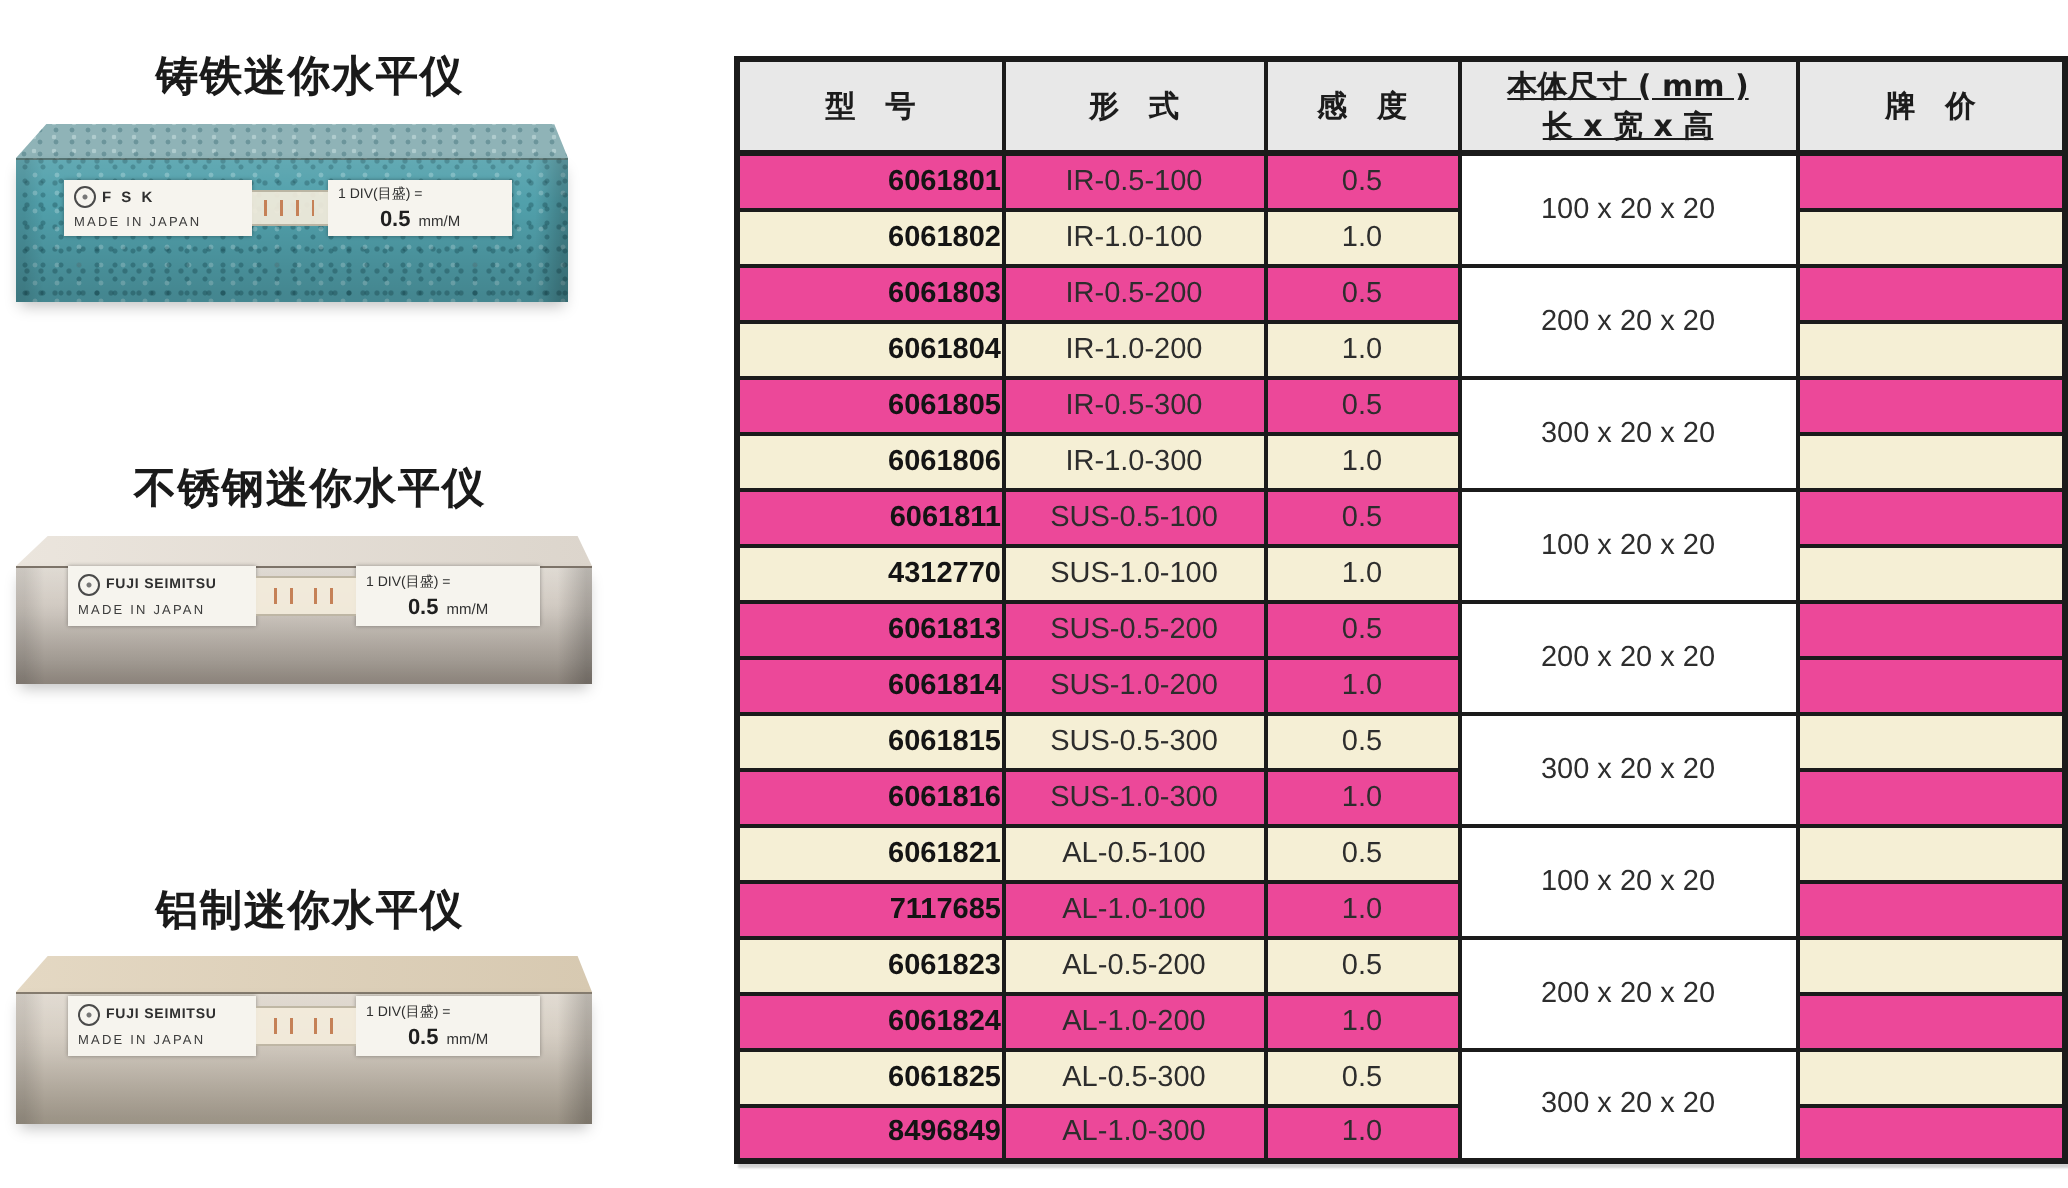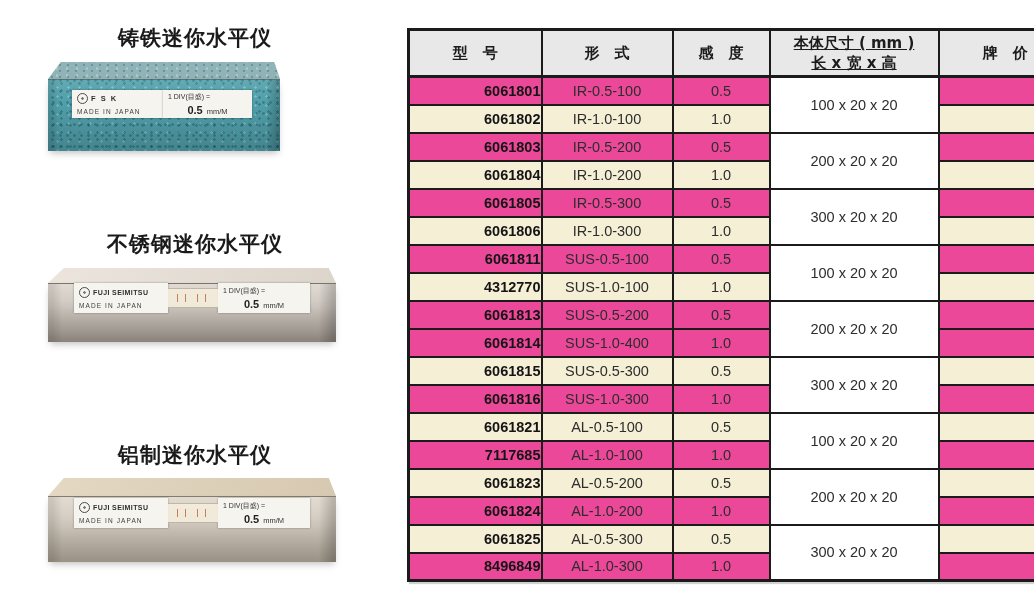--- a/index.html
+++ b/index.html
@@ -1,20 +1,20 @@
 <!DOCTYPE html>
 <html><head>
 <meta charset="utf-8">
 <style>
   html,body{margin:0;padding:0;}
   body{
     width:1034px;height:594px;background:#ffffff;position:relative;overflow:hidden;
     font-family:"Liberation Sans","DejaVu Sans",sans-serif;
   }
-  #stage{position:absolute;inset:0;margin-left:40px;}
+  #stage{position:absolute;inset:0;}
 
   
   .product{position:absolute;width:310px;}
   .ptitle{
     margin:0;text-align:center;font-size:21px;font-weight:bold;color:#1a1a1a;
     letter-spacing:1px;font-family:"DejaVu Sans","Liberation Sans",sans-serif;
   }
   .block{position:absolute;left:8px;}
   .face-top{
     clip-path:polygon(0 100%,5.5% 0,97.5% 0,100% 100%);
@@ -77,21 +77,21 @@
   }
   .vial::before{left:17%;}
   .vial::after{left:58%;}
   .divrow{font-size:7px;color:#2f2f2f;white-space:nowrap;}
   .sensrow{display:flex;align-items:baseline;gap:4px;margin-top:2px;justify-content:center;}
   .sval{font-size:11px;font-weight:bold;color:#1f1f1f;}
   .sunit{font-size:7.5px;color:#333;}
 
   
   #p1{left:0;top:24px;}
-  #p1 .block{top:38px;width:232px;}
+  #p1 .block{top:38px;width:276px;}
   #p1 .face-top{height:17px;}
   #p1 .face-front{height:71px;}
   #p1 .strip{left:24px;right:28px;top:10px;height:28px;}
   #p2{left:0;top:230px;}
   #p2 .block{top:38px;width:288px;}
   #p2 .face-top{height:15px;}
   #p2 .face-front{height:58px;}
   #p2 .strip{left:26px;right:26px;top:-1px;height:30px;}
   #p3{left:0;top:441px;}
   #p3 .block{top:37px;width:288px;}
@@ -279,21 +279,21 @@
         </tr>
         <tr>
           <td class="model">6061813</td>
           <td>SUS-0.5-200</td>
           <td>0.5</td>
           <td class="dim" rowspan="2">200 x 20 x 20</td>
           <td class="price"></td>
         </tr>
         <tr>
           <td class="model">6061814</td>
-          <td>SUS-1.0-400</td>
+          <td>SUS-1.0-200</td>
           <td>1.0</td>
           <td class="price"></td>
         </tr>
         <tr class="hl">
           <td class="model">6061815</td>
           <td>SUS-0.5-300</td>
           <td>0.5</td>
           <td class="dim" rowspan="2">300 x 20 x 20</td>
           <td class="price"></td>
         </tr>

